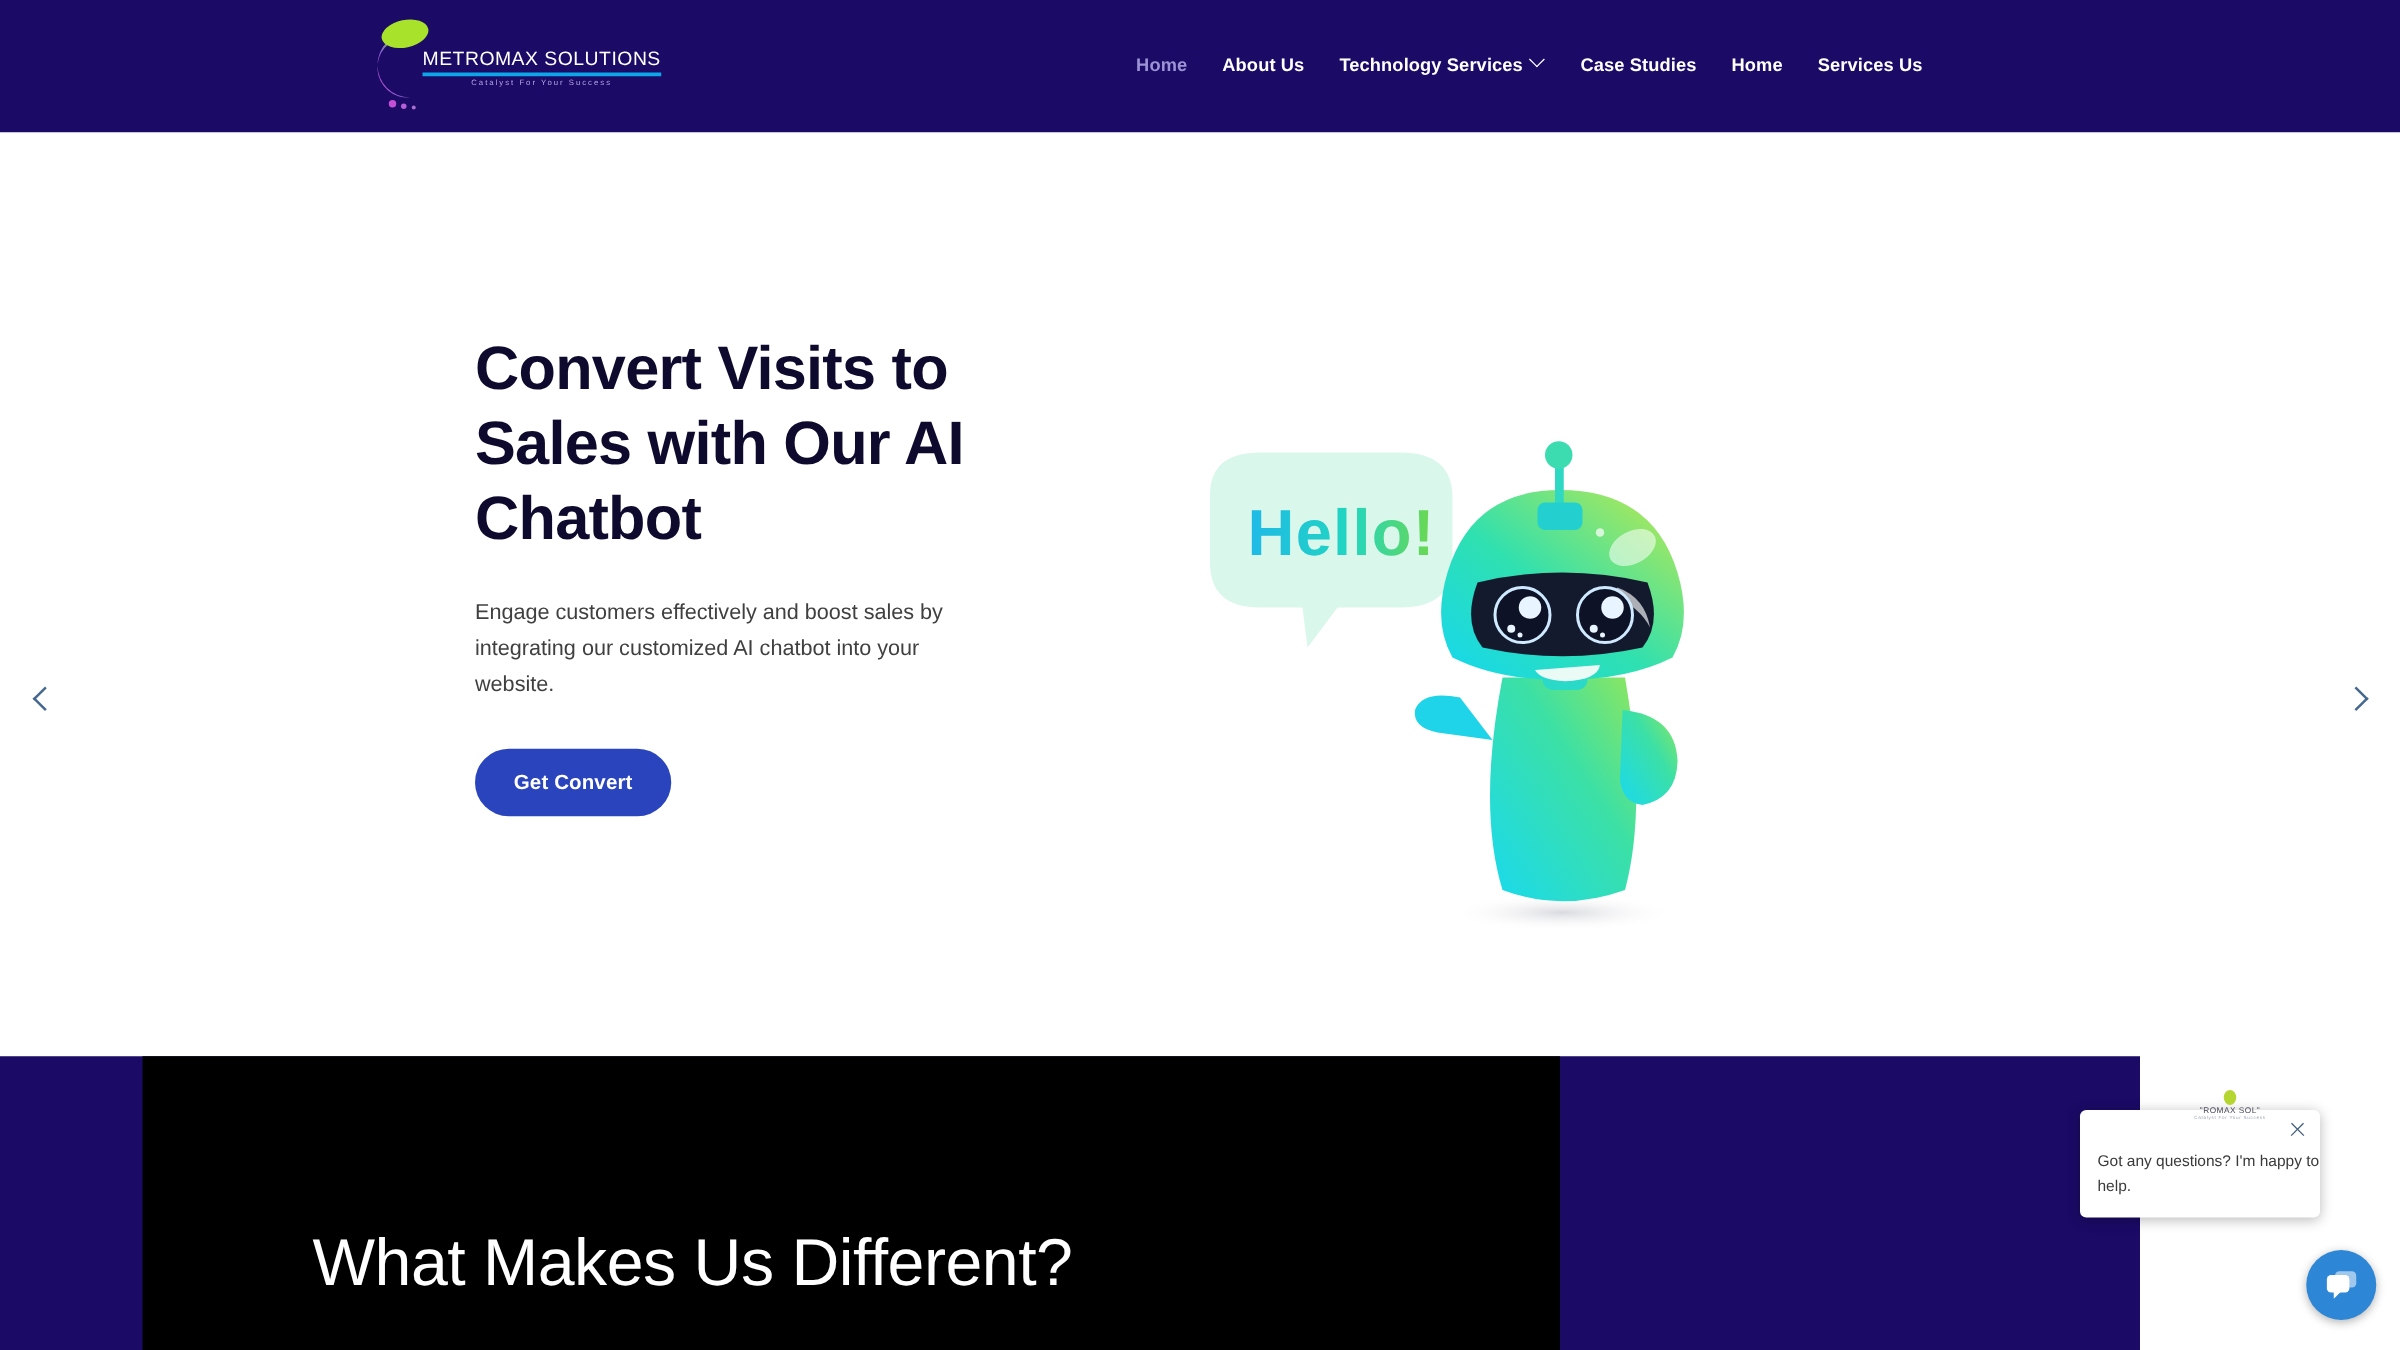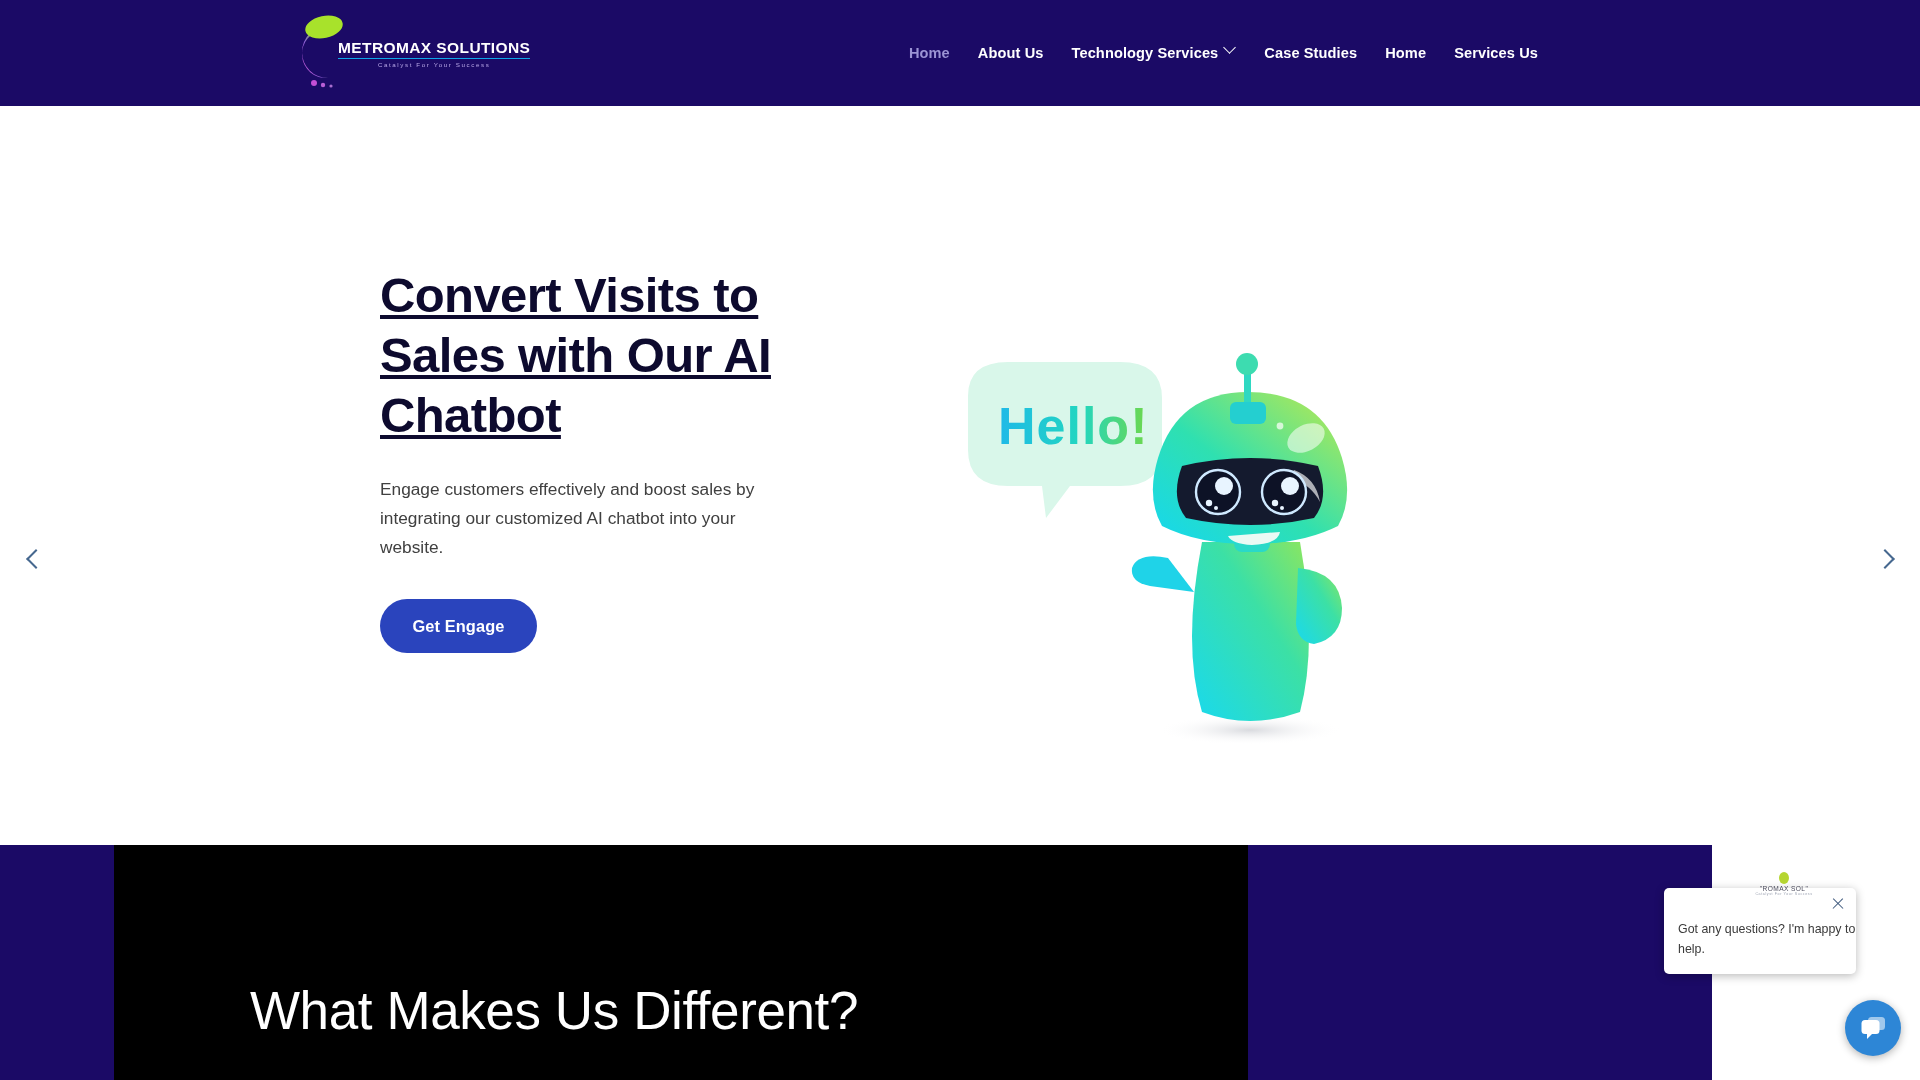--- a/index.html
+++ b/index.html
@@ -32,23 +32,23 @@
     width:70px; height:76px;
   }
   .logo-text-wrap {
     position:absolute; left:58px; top:32px;
     line-height:1;
   }
   .logo-title {
     color:#ffffff;
     font-size:15.5px;
     letter-spacing:0.4px;
-    font-weight:700;
+    font-weight:400;
     white-space:nowrap;
-    border-bottom:1px solid #0ea5e9;
+    border-bottom:3px solid #0ea5e9;
     padding-bottom:2px;
   }
   .logo-sub {
     color:#b9a9e8;
     font-size:6.2px;
     letter-spacing:1.6px;
     margin-top:3px;
     white-space:nowrap;
     text-align:center;
   }
@@ -96,21 +96,20 @@
   .hero-copy {
     position:absolute; left:380px; top:160px;
     width:440px;
   }
   .hero-title {
     color:#0d0a2e;
     font-size:49px;
     line-height:1.22;
     font-weight:700;
     letter-spacing:-0.6px;
-    text-decoration:underline;
   }
   .hero-desc {
     margin-top:30px;
     color:#404040;
     font-size:17.3px;
     line-height:1.66;
     font-weight:400;
     width:415px;
   }
   .btn-primary {
@@ -297,21 +296,21 @@
       </div>
     </div>
   </div>
 
   <div class="hero">
     <div class="hero-inner">
 
       <div class="hero-copy">
         <h1 class="hero-title">Convert Visits to Sales with Our AI Chatbot</h1>
         <p class="hero-desc">Engage customers effectively and boost sales by integrating our customized AI chatbot into your website.</p>
-        <button class="btn-primary">Get Engage</button>
+        <button class="btn-primary">Get Convert</button>
       </div>
 
       <svg class="hero-art" viewBox="0 0 480 420">
         <defs>
           <linearGradient id="botG" x1="0" y1="1" x2="1" y2="0">
             <stop offset="0%" stop-color="#15d7f0"></stop>
             <stop offset="45%" stop-color="#2fe0b0"></stop>
             <stop offset="100%" stop-color="#c2e94a"></stop>
           </linearGradient>
           <linearGradient id="botG2" x1="0" y1="1" x2="1" y2="0">

